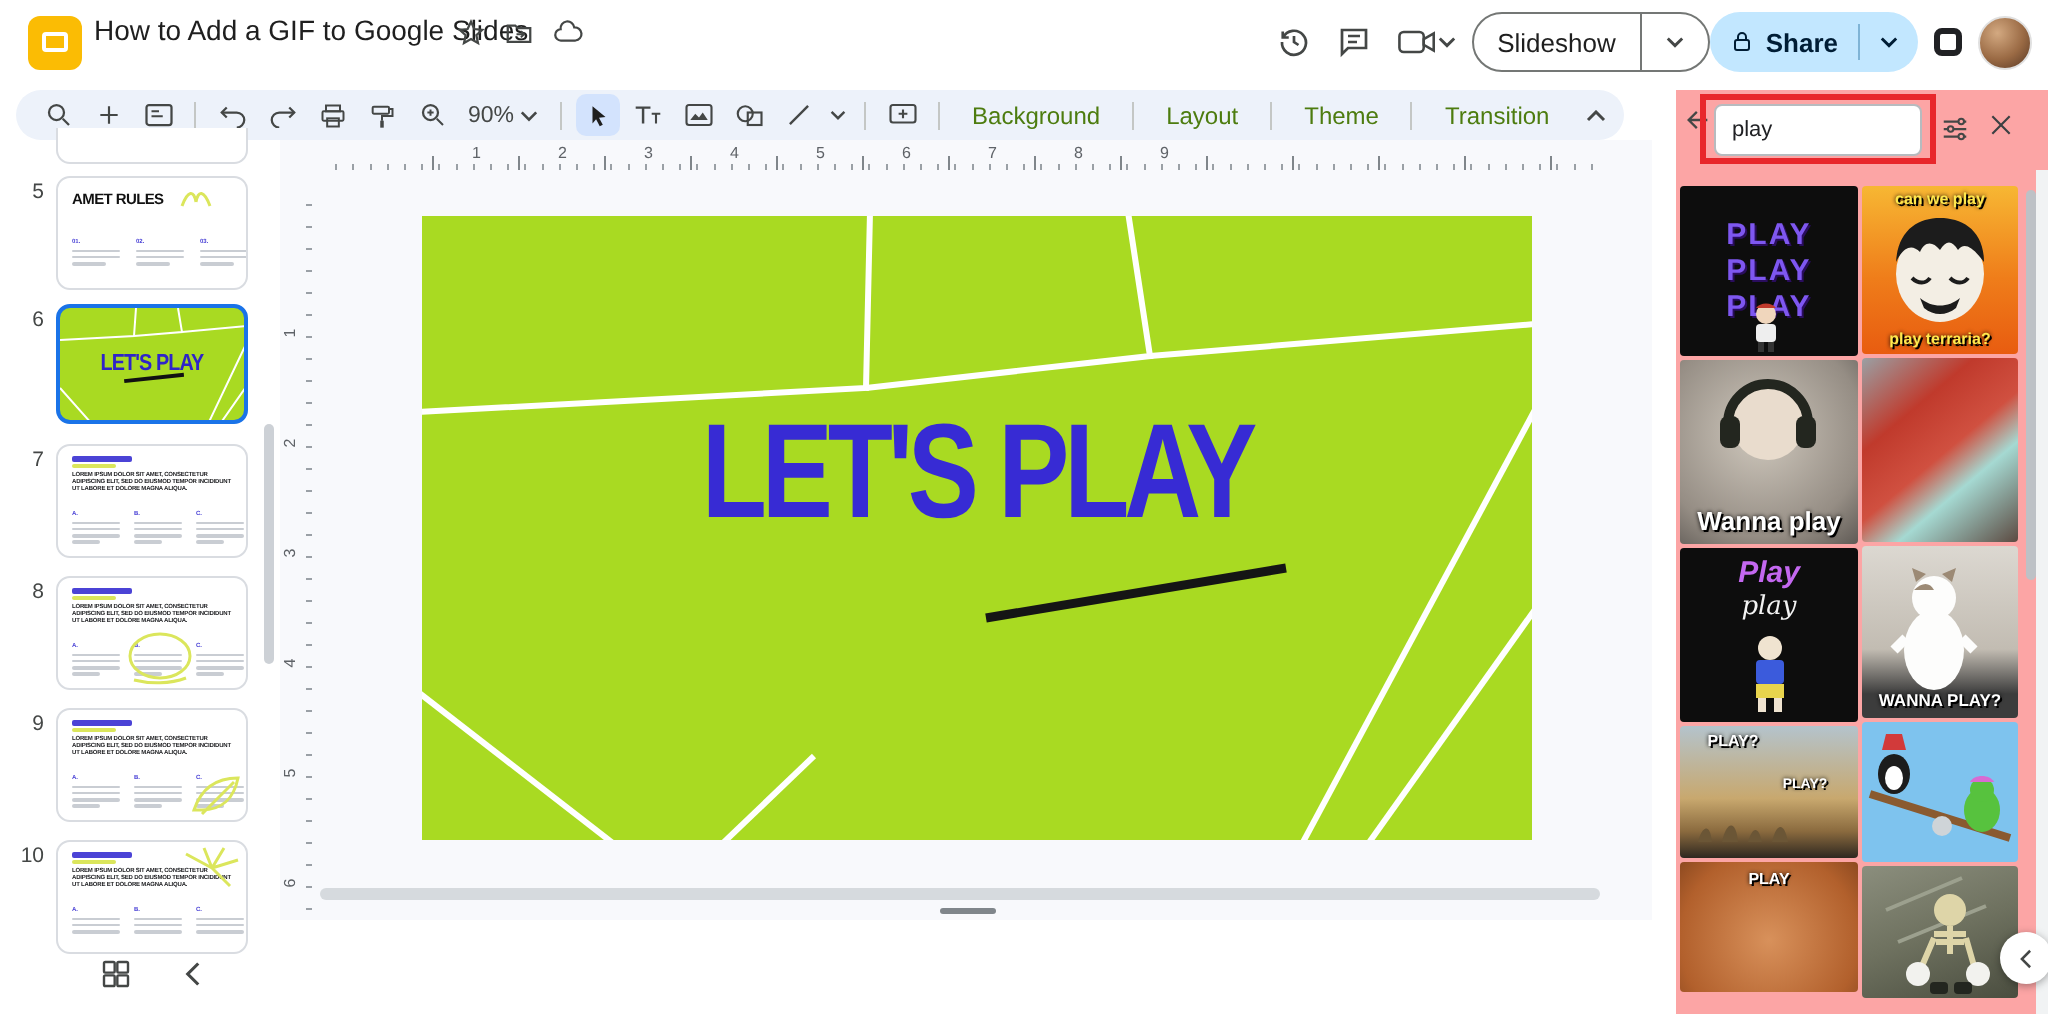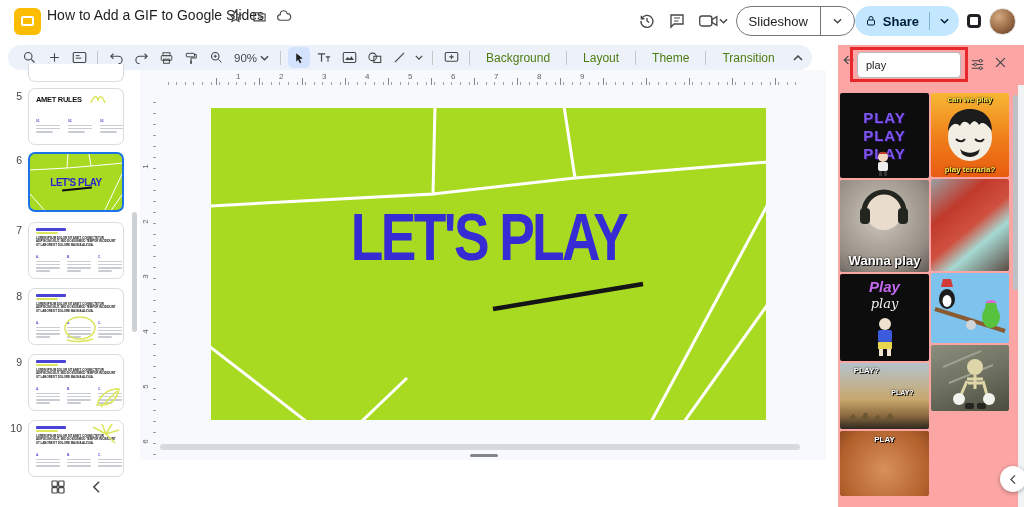--- a/index.html
+++ b/index.html
@@ -593,20 +593,30 @@
         <span class="cap" style="top:2px;font-size:8px;color:#ffe84d">can we play</span>
         <svg class="abs" style="left:12px;top:12px" width="54" height="58" viewBox="0 0 54 58">
             <ellipse cx="27" cy="32" rx="22" ry="24" fill="#f3eee4"></ellipse>
             <path d="M5 26C6 10 16 4 27 4s22 6 22 22c-6-8-10-10-13-6-3-5-6-5-9 0-4-5-8-4-10 1-4-4-8-3-12 5z" fill="#1c1c1c"></path>
             <path d="M13 34c3 3 7 3 9 0M32 34c3 3 7 3 9 0" fill="none" stroke="#1c1c1c" stroke-width="2"></path>
             <path d="M17 44c6 5 14 5 20 0l-2 5c-5 4-11 4-16 0z" fill="#1c1c1c"></path>
           </svg>
         <span class="cap" style="bottom:3px;font-size:8px;color:#ffe84d">play terraria?</span>
       </div>
       <div class="gif g4" style="height:92px"></div>
+      <div class="gif g6" style="height:86px">
+        <svg class="abs" style="left:14px;top:10px" width="44" height="62" viewBox="0 0 44 62">
+            <ellipse cx="22" cy="42" rx="15" ry="20" fill="#fdfdfc"></ellipse>
+            <circle cx="22" cy="16" r="11" fill="#fdfdfc"></circle>
+            <path d="M13 8l-2-7 7 3zM31 8l2-7-7 3z" fill="#9c8a75"></path>
+            <path d="M12 12c4-4 8-4 10 0" fill="#9c8a75"></path>
+            <path d="M8 36l-6 6M36 36l6 6" stroke="#fdfdfc" stroke-width="5"></path>
+          </svg>
+        <span class="cap" style="bottom:4px;font-size:8.5px">WANNA PLAY?</span>
+      </div>
       <div class="gif g8" style="height:70px">
         <svg class="abs" width="78" height="70" viewBox="0 0 78 70">
             <path d="M4 36L74 58" stroke="#8a5a30" stroke-width="4"></path>
             <circle cx="40" cy="52" r="5" fill="#cfd4d8"></circle>
             <ellipse cx="16" cy="26" rx="8" ry="10" fill="#1c1c1c"></ellipse>
             <ellipse cx="16" cy="28" rx="4.5" ry="6" fill="#fff"></ellipse>
             <path d="M10 14h12l-2-8h-8z" fill="#d23a3a"></path>
             <ellipse cx="60" cy="44" rx="9" ry="11" fill="#57c23e"></ellipse>
             <circle cx="60" cy="34" r="6" fill="#57c23e"></circle>
             <path d="M54 30c2-4 10-4 12 0z" fill="#d86ad2"></path>

